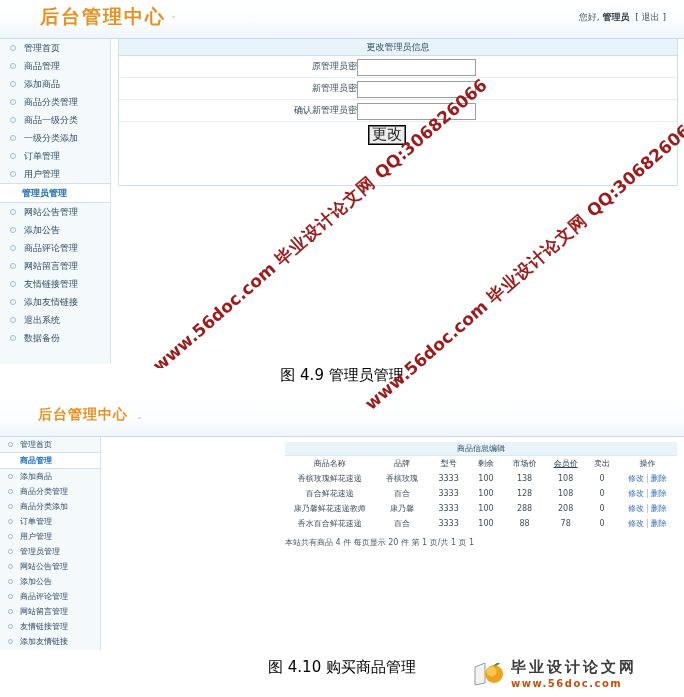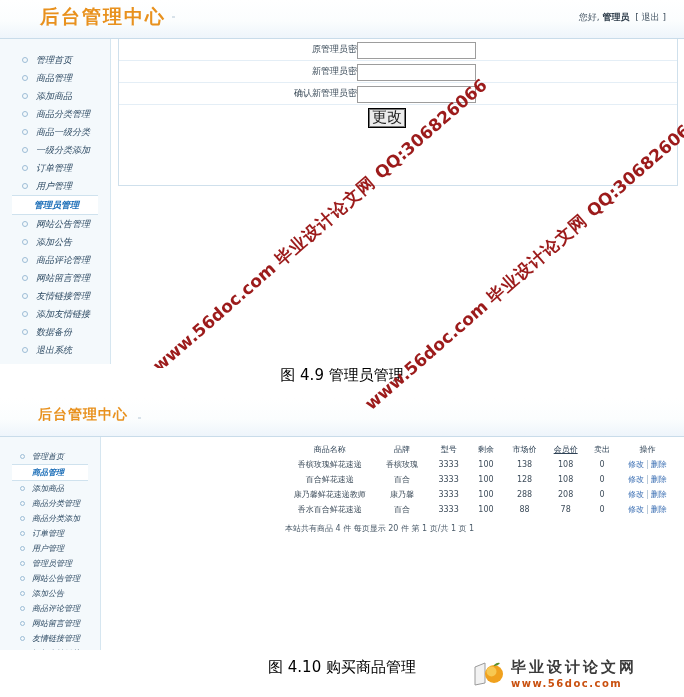--- a/index.html
+++ b/index.html
@@ -32,21 +32,21 @@
   }
   #fig1 .hdr-right{top:11px;font-size:9px;}
   .hdr-right b{font-weight:bold;color:#2c3b49;}
   .hdr-right .logout{color:#3c4d5c;}
   .hdr-dot{position:absolute;width:3px;height:2px;background:#d8e2ea;}
 
   
   .sidebar{position:absolute;left:0;background:#f4f9fc;}
   #fig1 .sidebar{top:39px;width:110px;height:325px;border-right:1px solid #d6e6f0;}
   #fig2 .sidebar{top:39px;width:100px;height:213px;border-right:1px solid #d6e6f0;}
-  .menu{list-style:none;margin:12px;padding:0;font-style:italic;}
+  .menu{list-style:none;margin:0;padding:0;}
   .menu li{
     position:relative;height:18px;line-height:18px;
     padding-left:24px;color:#2d4a63;white-space:nowrap;
     font-size:9px;
   }
   #fig2 .menu li{height:15px;line-height:15px;font-size:8px;padding-left:20px;}
   .menu li .bullet{
     position:absolute;left:10px;top:6px;width:4px;height:4px;
     border:1px solid #9dbdd6;border-radius:50%;background:#f4f9fc;
   }
@@ -150,26 +150,27 @@
           <li><span class="bullet"></span><span>一级分类添加</span></li>
           <li><span class="bullet"></span><span>订单管理</span></li>
           <li><span class="bullet"></span><span>用户管理</span></li>
           <li class="active"><span>管理员管理</span></li>
           <li><span class="bullet"></span><span>网站公告管理</span></li>
           <li><span class="bullet"></span><span>添加公告</span></li>
           <li><span class="bullet"></span><span>商品评论管理</span></li>
           <li><span class="bullet"></span><span>网站留言管理</span></li>
           <li><span class="bullet"></span><span>友情链接管理</span></li>
           <li><span class="bullet"></span><span>添加友情链接</span></li>
+          <li><span class="bullet"></span><span>退出系统</span></li>
           <li><span class="bullet"></span><span>数据备份</span></li>
-          <li><span class="bullet"></span><span>退出系统</span></li>
         </ul>
     </div>
 
     <div class="content1">
+      <div class="panel-title">更改管理员信息</div>
       <div id="form-rows">
           <div class="form-row">
             <div class="lbl">原管理员密码:</div>
             <input type="password" class="fld" value="" style="">
           </div>
           <div class="form-row">
             <div class="lbl">新管理员密码:</div>
             <input type="password" class="fld" value="" style="">
           </div>
           <div class="form-row">
@@ -214,20 +215,21 @@
           <li><span class="bullet"></span><span>网站公告管理</span></li>
           <li><span class="bullet"></span><span>添加公告</span></li>
           <li><span class="bullet"></span><span>商品评论管理</span></li>
           <li><span class="bullet"></span><span>网站留言管理</span></li>
           <li><span class="bullet"></span><span>友情链接管理</span></li>
           <li><span class="bullet"></span><span>添加友情链接</span></li>
         </ul>
     </div>
 
     <div class="content2">
+      <div class="tbl-title">商品信息编辑</div>
       <table class="grid">
         <thead>
             <tr id="thead-row">
               <th style="width: 104px;">商品名称</th>
               <th style="width: 62px;">品牌</th>
               <th style="width: 40px;">型号</th>
               <th style="width: 38px;">剩余</th>
               <th style="width: 44px;">市场价</th>
               <th style="width: 44px; text-decoration: underline;">会员价</th>
               <th style="width: 34px;">卖出</th>

